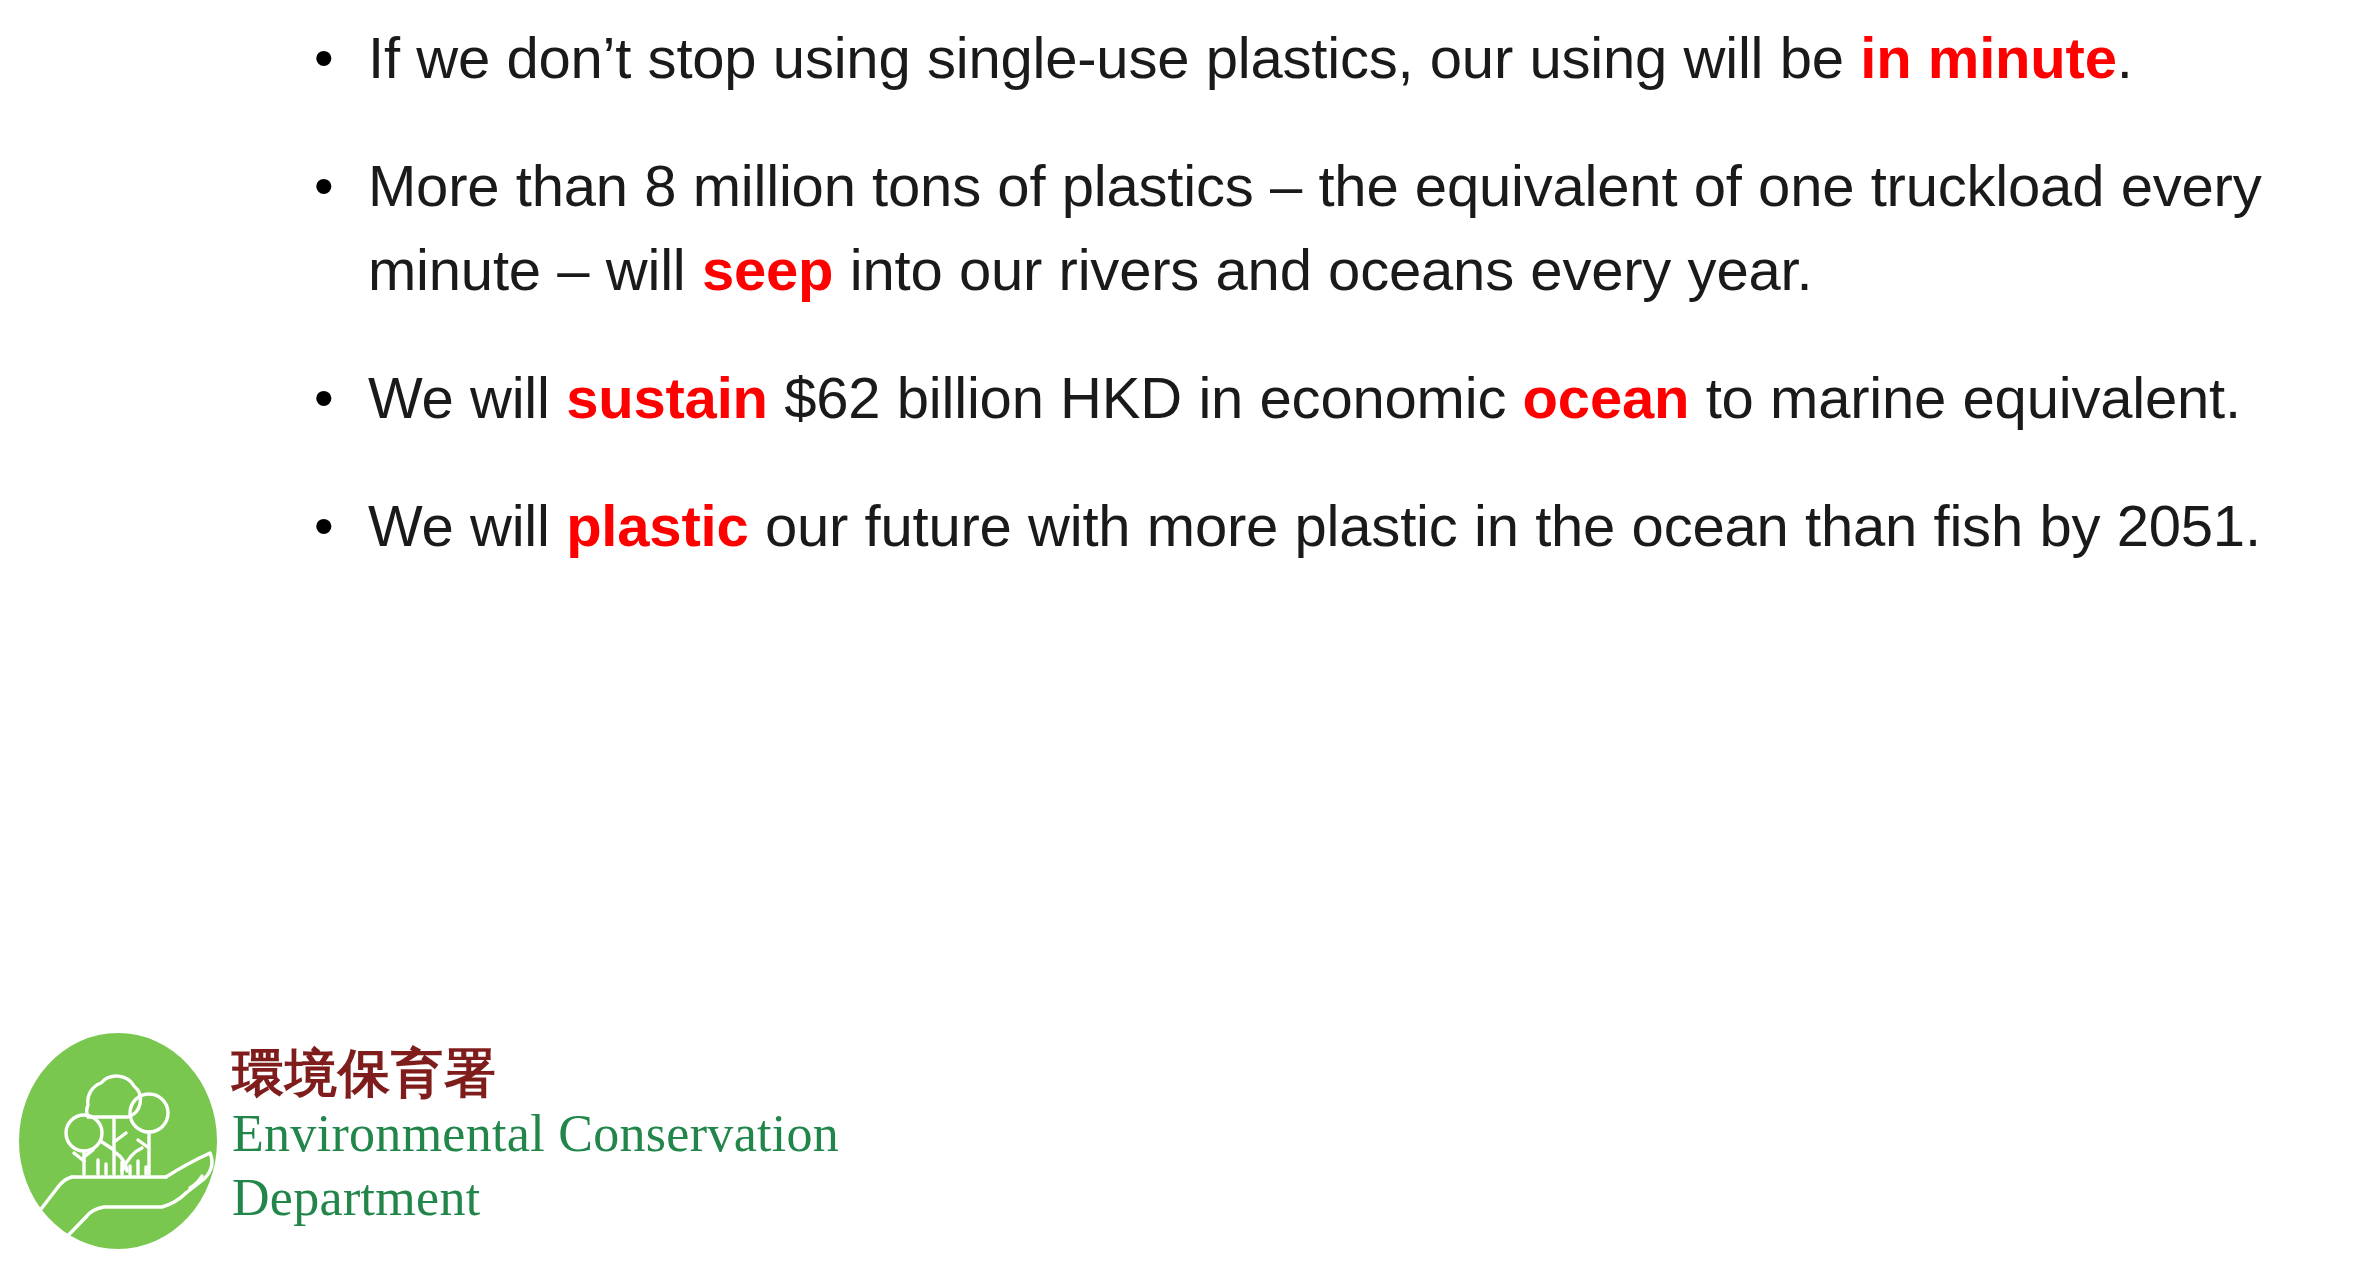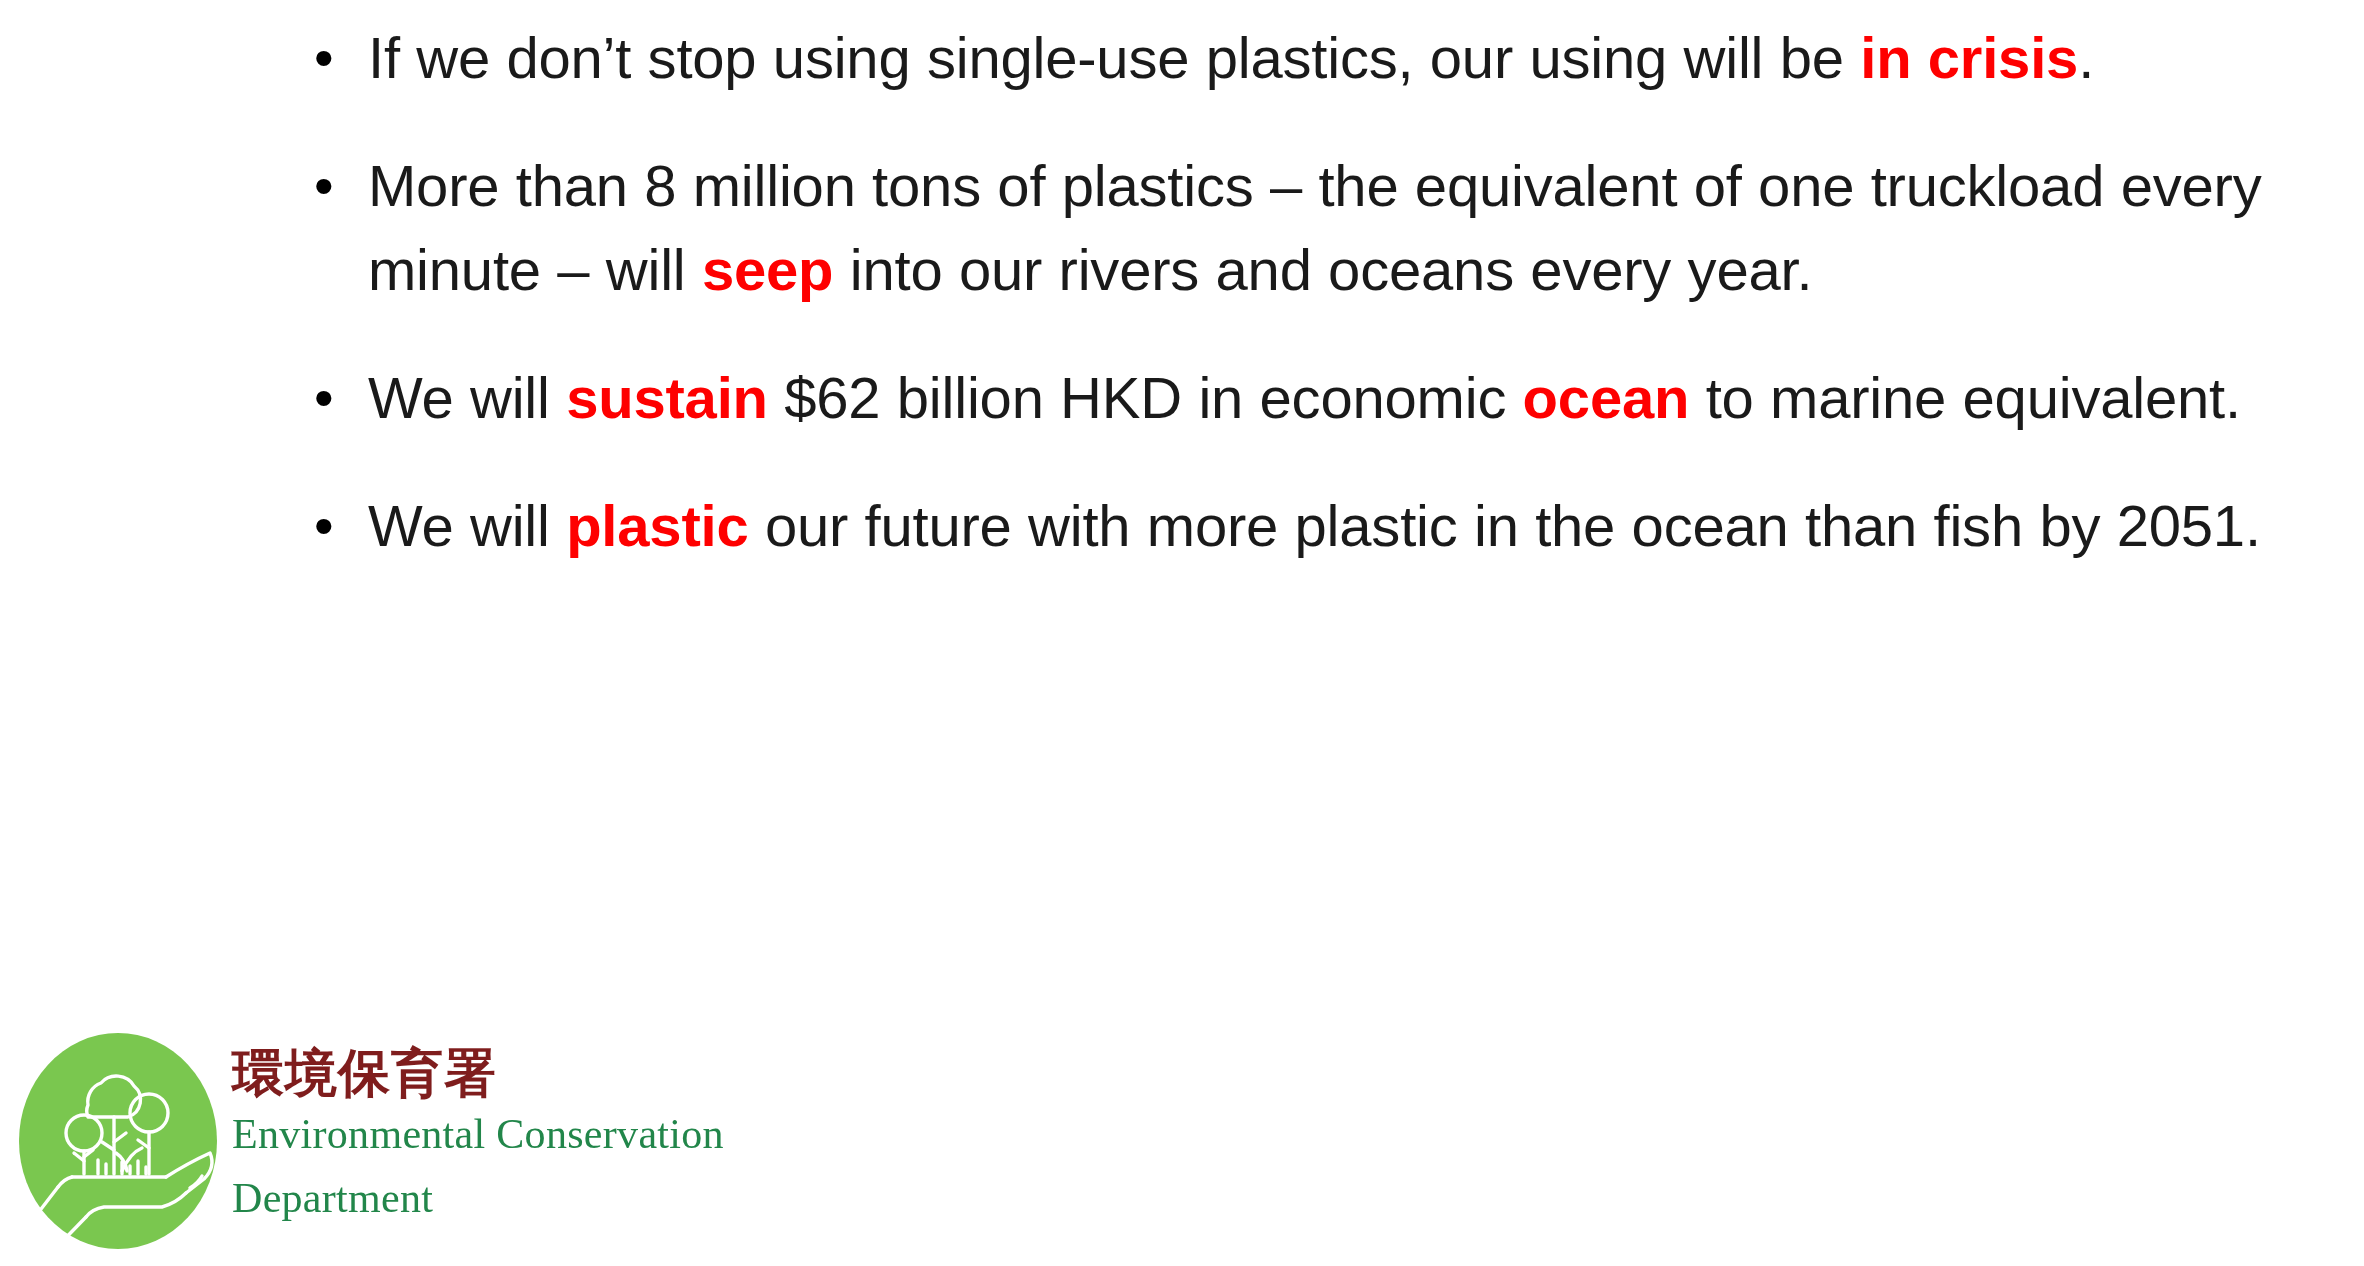--- a/index.html
+++ b/index.html
@@ -95,37 +95,37 @@
     font-family: "DejaVu Sans", sans-serif;
     font-weight: bold;
     font-size: 52px;
     line-height: 58px;
     color: #7f1d1d;
     letter-spacing: 1px;
   }
 
   .logo-en {
     font-family: "Liberation Serif", serif;
-    font-size: 42px;
+    font-size: 52px;
     line-height: 64px;
     color: #22864a;
     font-weight: 400;
     letter-spacing: 0.3px;
   }
 </style>
 </head>
 <body>
 
 <div class="slide">
 
   <div class="body-content">
 
     <div class="bullet-row pad-top-1">
       <div class="bullet-marker">•</div>
-      <div class="bullet-text"><span>If we don’t stop using single-use plastics, our using will be </span><span class="hl">in crisis</span><span>.</span></div>
+      <div class="bullet-text"><span>If we don’t stop using single-use plastics, our using will be </span><span class="hl">in minute</span><span>.</span></div>
     </div>
 
     <div class="bullet-row pad-top-2">
       <div class="bullet-marker">•</div>
       <div class="bullet-text"><span>More than 8 million tons of plastics – the equivalent of one truckload every minute – will </span><span class="hl">seep</span><span> into our rivers and oceans every year.</span></div>
     </div>
 
     <div class="bullet-row pad-top-3">
       <div class="bullet-marker">•</div>
       <div class="bullet-text"><span>We will </span><span class="hl">sustain</span><span> $62 billion HKD in economic </span><span class="hl">ocean</span><span> to marine equivalent.</span></div>

